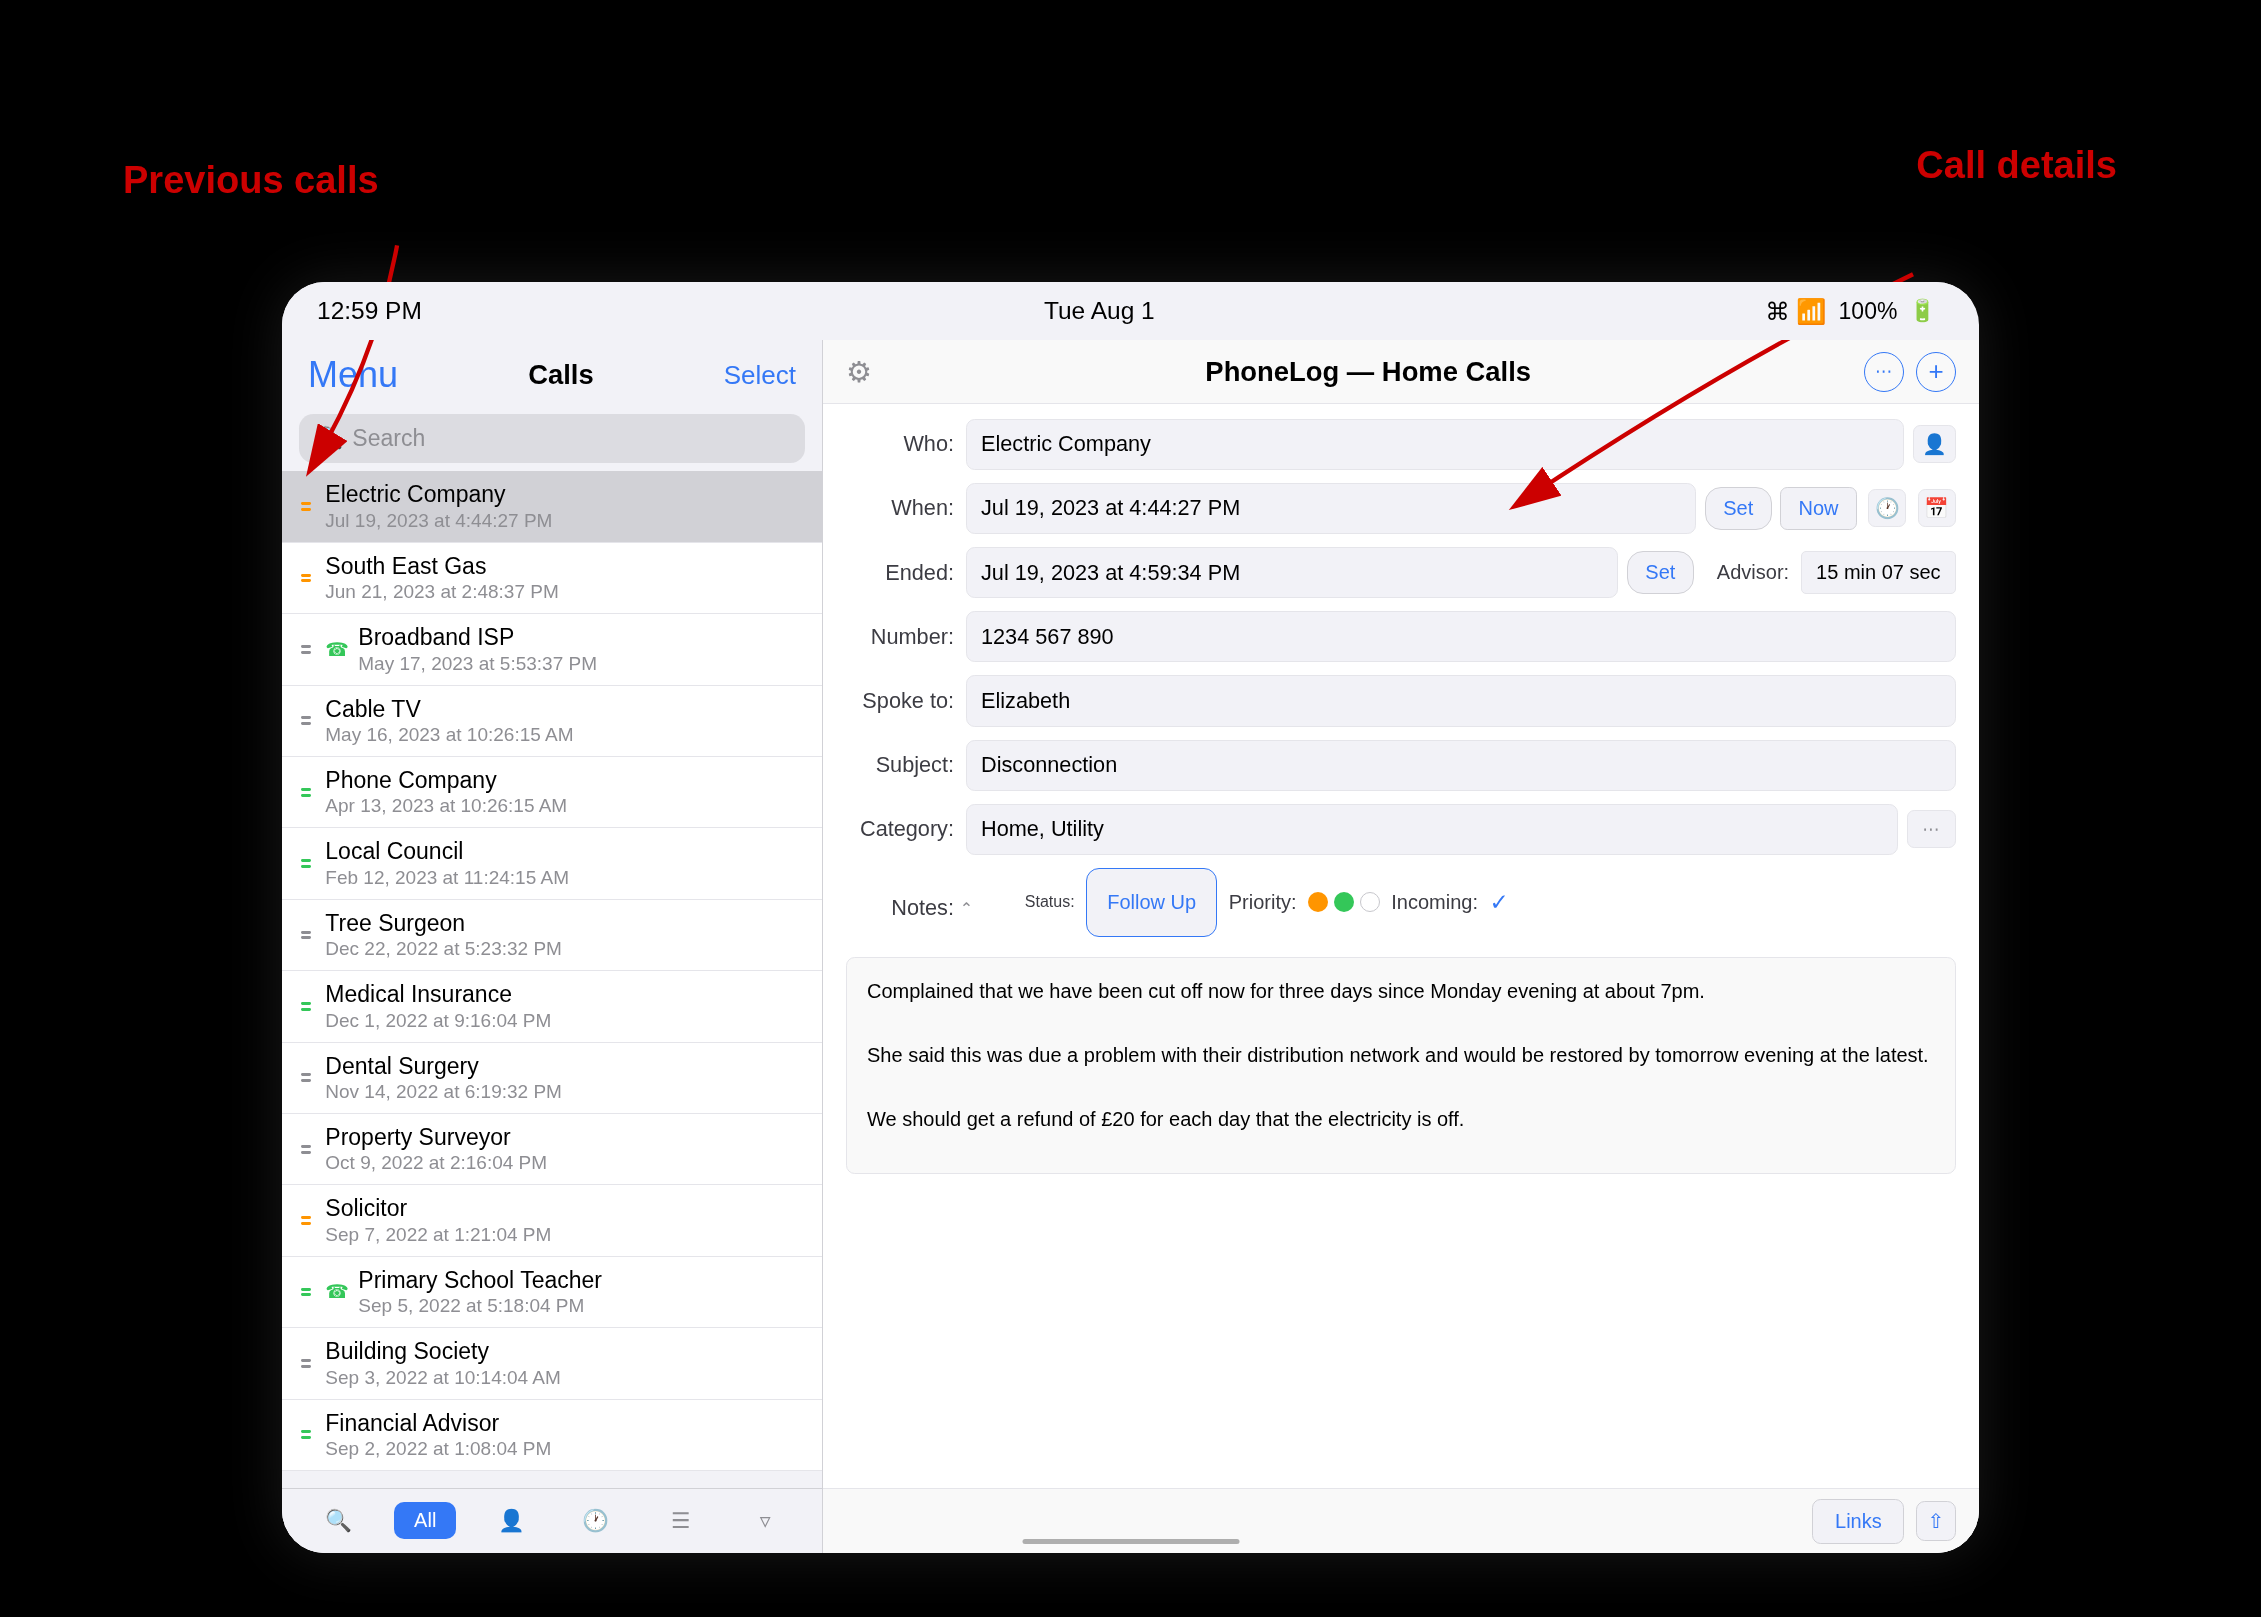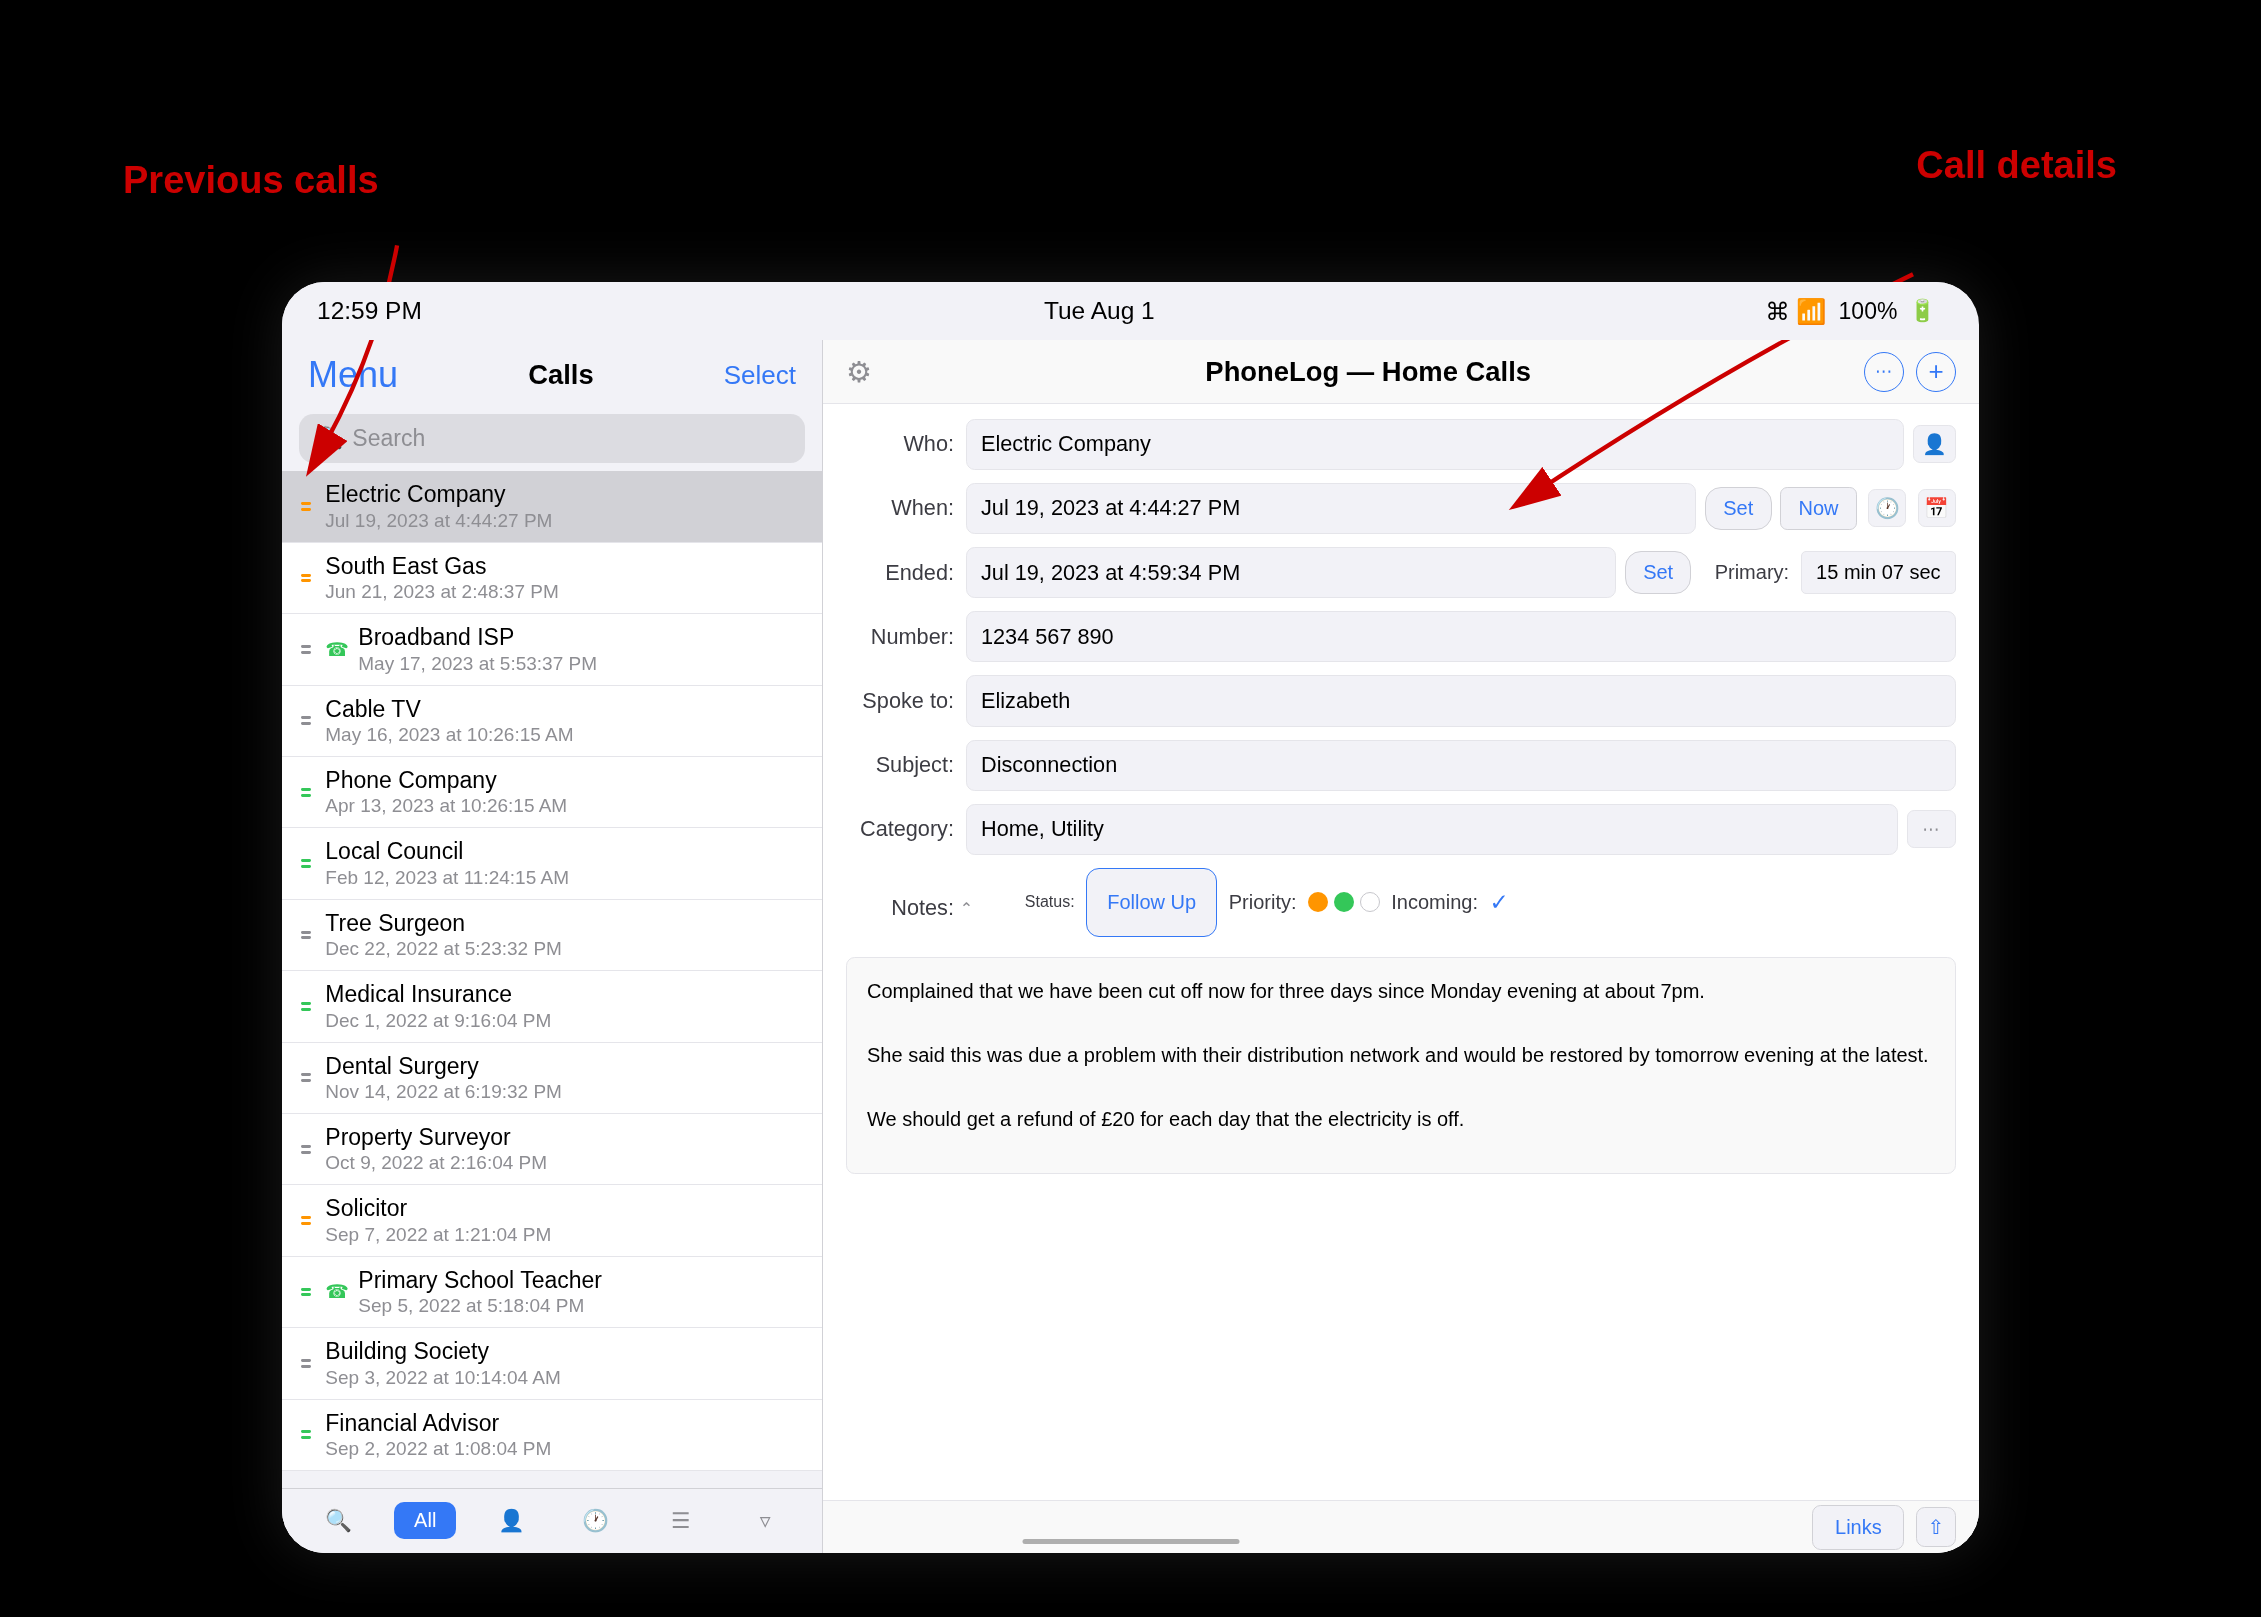--- a/index.html
+++ b/index.html
@@ -417,21 +417,21 @@
       padding: 17.3px 20px;
       font-size: 20px;
       color: #000;
       line-height: 1.6;
       min-height: 217px;
       margin-left: 0;
     }
 
     
     .right-toolbar {
-      height: 53px;
+      height: 65px;
       background: #f9f9f9;
       border-top: 0.7px solid #e5e5ea;
       display: flex;
       align-items: center;
       justify-content: flex-end;
       padding: 0 23px;
       gap: 11.6px;
     }
     .links-btn {
       background: #f2f2f7;
@@ -717,21 +717,21 @@
           <div class="time-icon">🕐</div>
           <div class="cal-icon">📅</div>
         </div>
 
         <div class="form-row">
           <span class="form-label">Ended:</span>
           <div class="when-row">
             <div class="when-input">Jul 19, 2023 at 4:59:34 PM</div>
             <div class="set-btn">Set</div>
           </div>
-          <span class="duration-label" style="margin-left:11.6px;">Primary:</span>
+          <span class="duration-label" style="margin-left:11.6px;">Advisor:</span>
           <div class="duration-value">15 min 07 sec</div>
         </div>
 
         <div class="form-row">
           <span class="form-label">Number:</span>
           <div class="form-input form-input-wide">1234 567 890</div>
         </div>
 
         <div class="form-row">
           <span class="form-label">Spoke to:</span>

